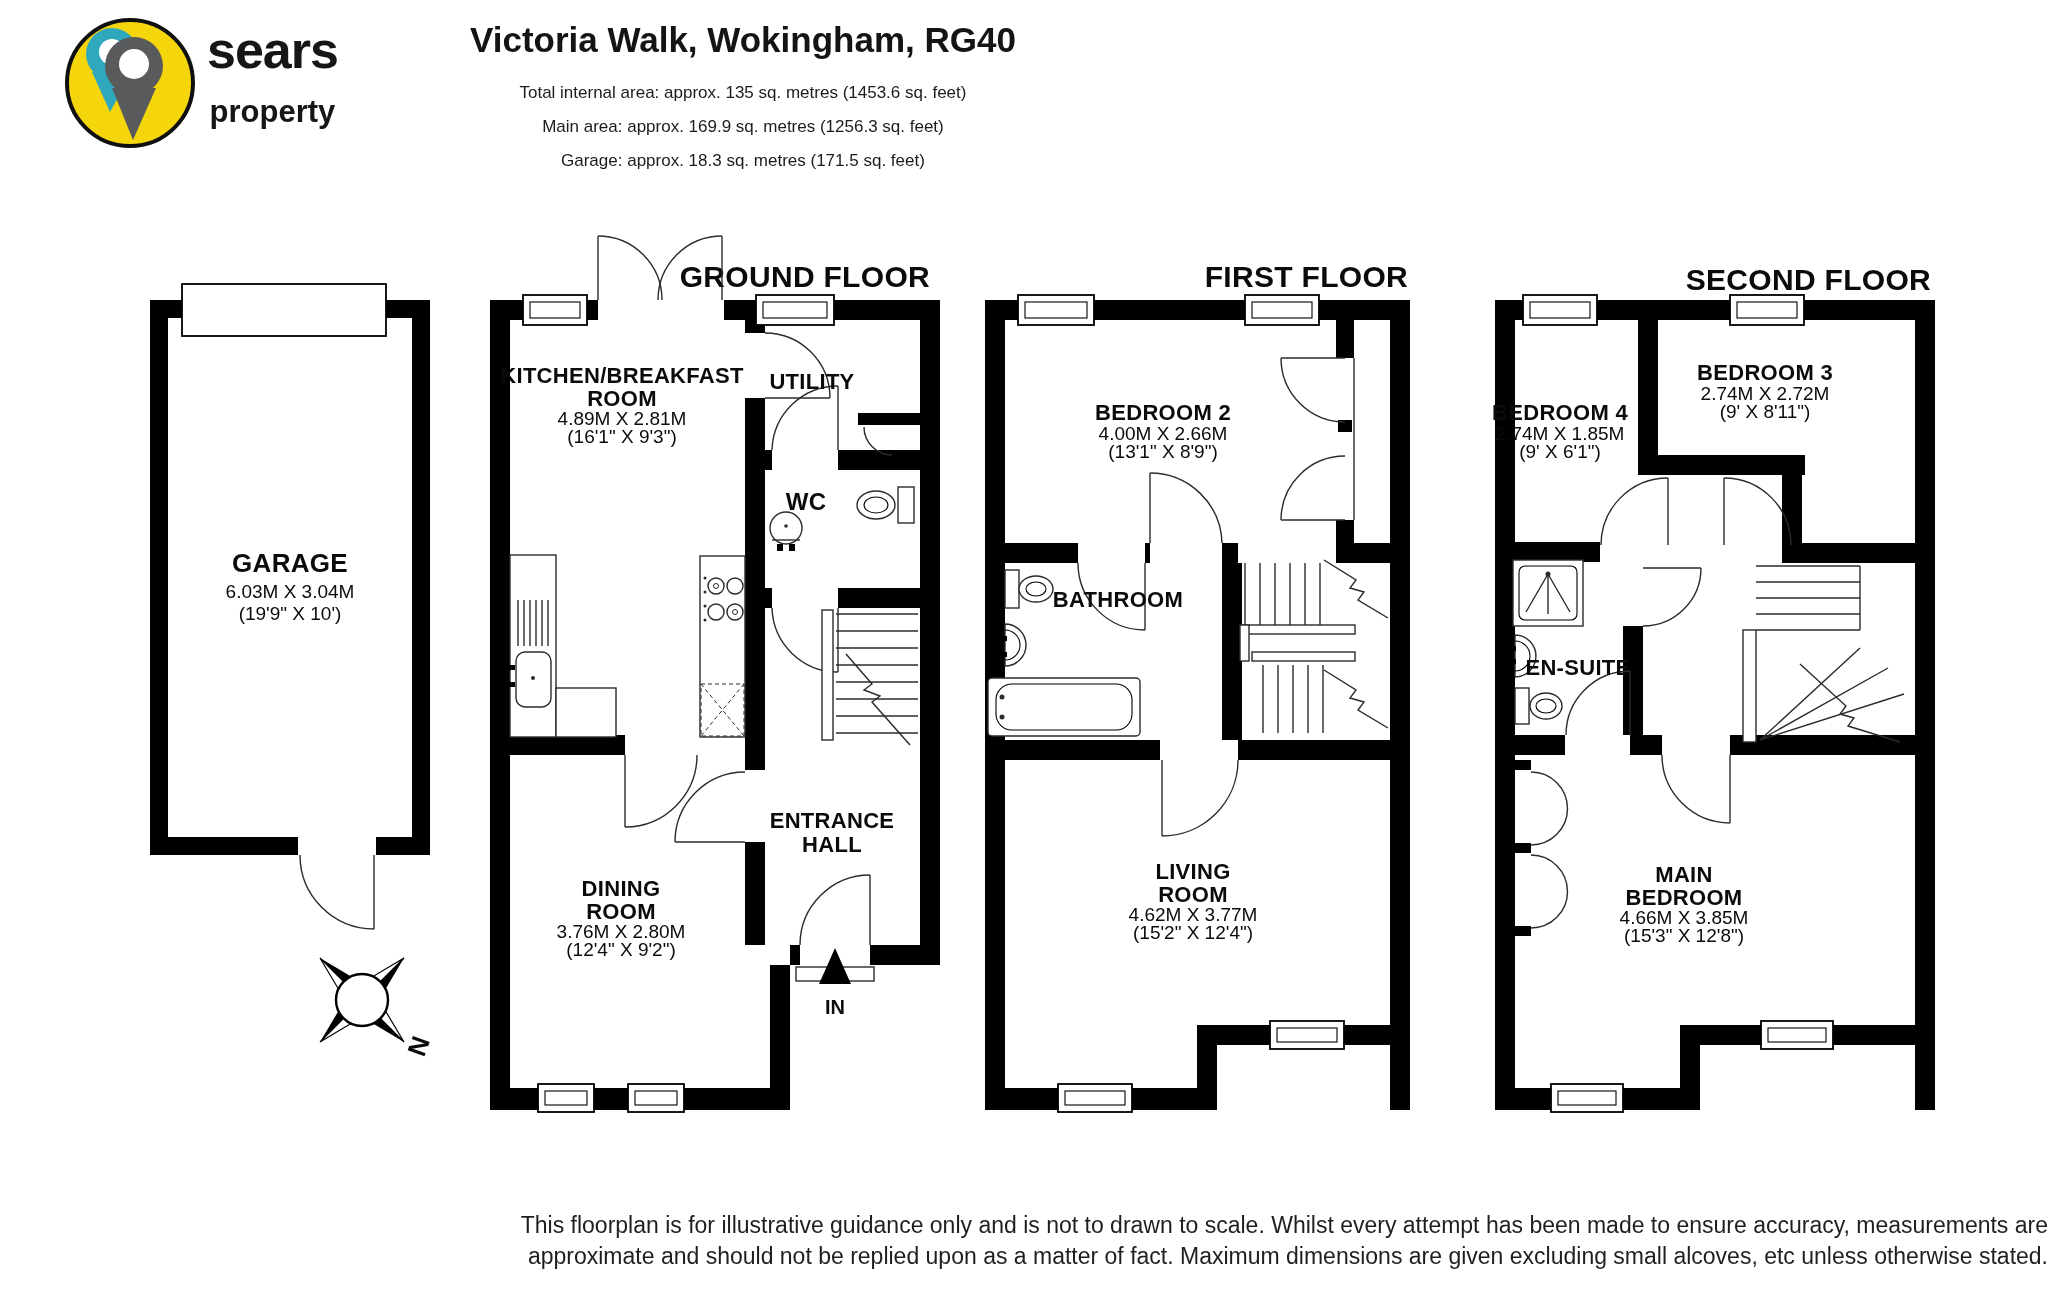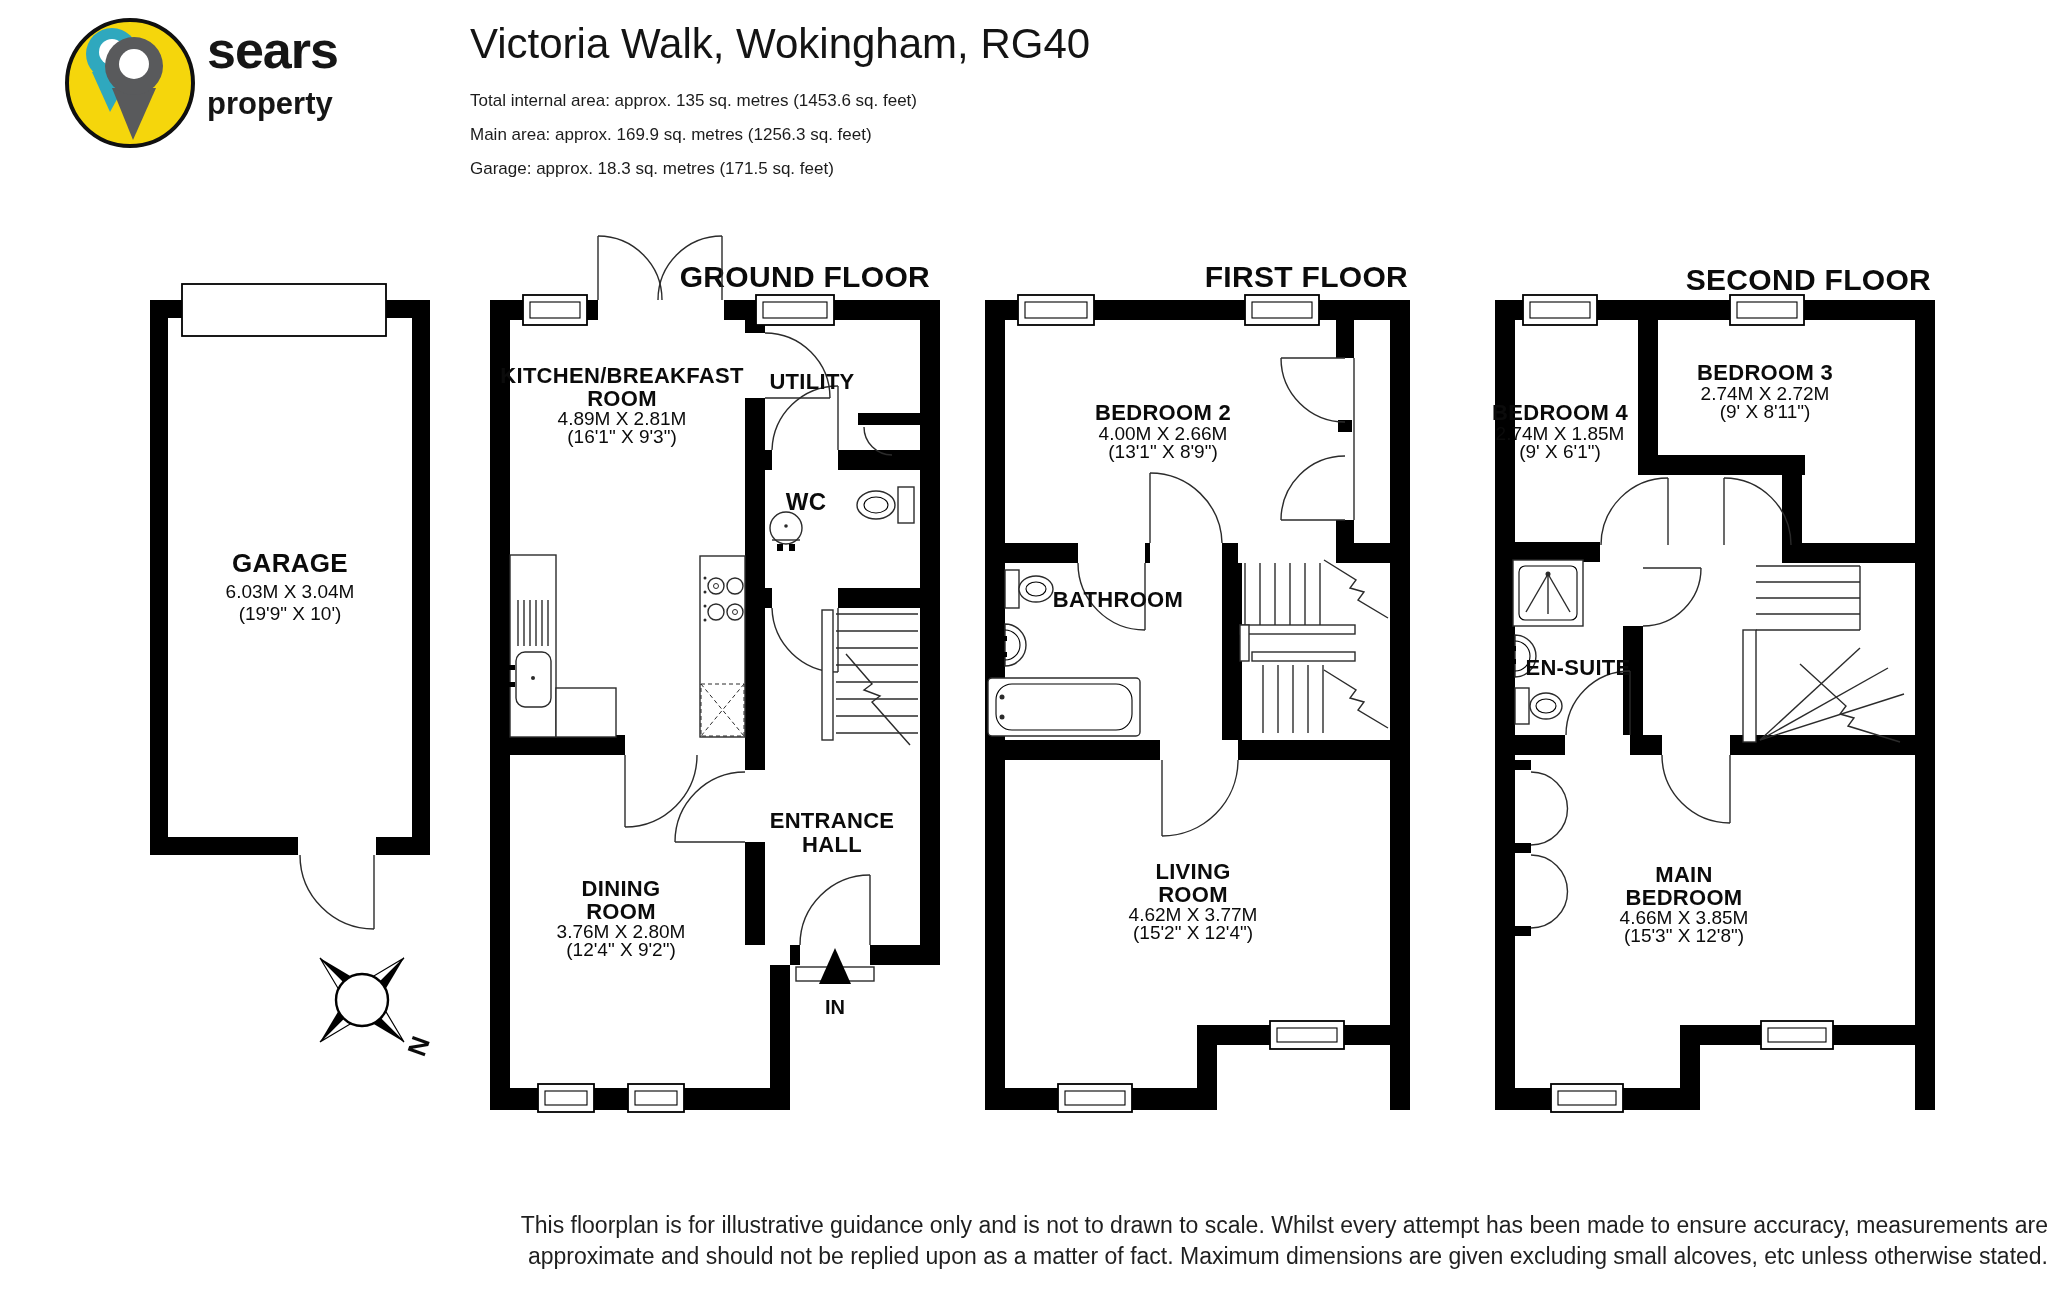--- a/index.html
+++ b/index.html
@@ -2,23 +2,23 @@
 <html><head>
 <meta charset="utf-8">
 <style>
   html,body{margin:0;padding:0;background:#ffffff;}
   body{width:2048px;height:1305px;position:relative;overflow:hidden;
        font-family:"Liberation Sans",sans-serif;color:#111;}
   .abs{position:absolute;}
   
   .brand-block{position:absolute;left:207px;top:24px;line-height:1;}
   .brand-top{font-size:52px;font-weight:800;letter-spacing:-1px;color:#161616;}
-  .brand-bottom{font-size:31px;font-weight:800;letter-spacing:0px;color:#161616;margin-top:12px;}
+  .brand-bottom{font-size:31px;font-weight:800;letter-spacing:0px;color:#161616;margin-top:20px;}
   .head-text{position:absolute;left:470px;top:20px;}
-  .head-title{font-size:42px;font-weight:400;color:#141414;margin-bottom:16px;}
+  .head-title{font-size:35px;font-weight:700;color:#141414;margin-bottom:16px;}
   .head-line{font-size:17px;font-weight:400;color:#1c1c1c;line-height:34px;}
   
   svg.plan{position:absolute;left:0;top:0;}
   svg text{font-family:"Liberation Sans",sans-serif;fill:#0b0b0b;}
   .room-name{font-size:22px;font-weight:700;letter-spacing:.3px;}
   .room-dim{font-size:19px;font-weight:400;}
   .floor-title{font-size:30px;font-weight:700;letter-spacing:.3px;}
   .small-bold{font-size:20px;font-weight:700;}
   .wall{fill:#000;}
   .opening{fill:#fff;}
@@ -26,21 +26,21 @@
   .fix{stroke:#2b2b2b;stroke-width:1.4;fill:#fff;}
   .win{stroke:#000;stroke-width:1.8;fill:#fff;}
   .win-in{stroke:#000;stroke-width:1.1;fill:none;}
   
   .disclaimer{position:absolute;left:0;top:1210px;width:100%;text-align:right;}
   .disclaimer div{font-size:23px;line-height:31px;color:#1f1f1f;}
 </style>
 </head>
 <body>
 
-<div class="abs" style="left:0;top:0;width:2048px;height:190px;">
+<div class="abs" style="left:0;top:0;width:2048px;height:190px;text-align:center;">
   <svg class="abs" style="left:63px;top:16px;" width="140" height="140" viewBox="0 0 140 140">
     <circle cx="67" cy="67" r="63" fill="#F5D60C" stroke="#101010" stroke-width="4"></circle>
     <g>
       <polygon points="29,56 69,56 47,96" fill="#2FA8BE"></polygon>
       <circle cx="49" cy="38" r="26" fill="#2FA8BE"></circle>
       <circle cx="49" cy="36" r="13" fill="#ffffff"></circle>
     </g>
     <g>
       <polygon points="49,72 93,72 70,124" fill="#595A5C"></polygon>
       <circle cx="71" cy="50" r="29" fill="#595A5C"></circle>

